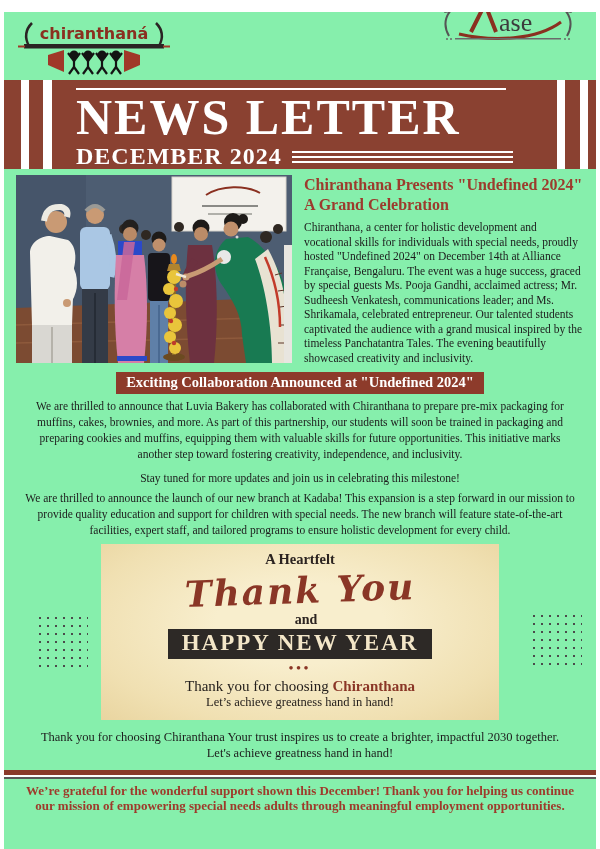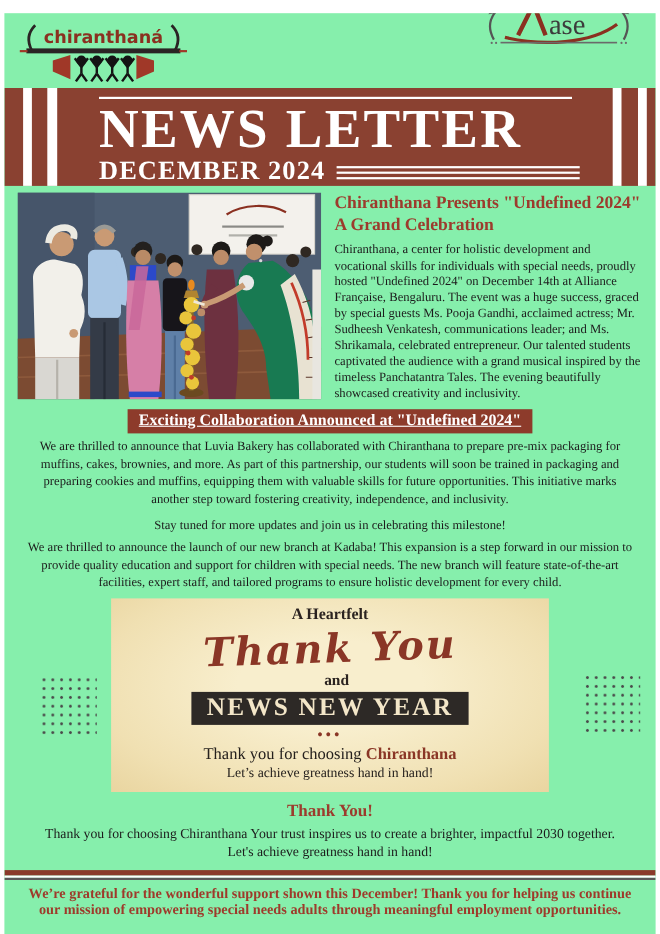--- a/index.html
+++ b/index.html
@@ -11,38 +11,38 @@
   .logo-left svg, .logo-right svg { display:block; }
   .logo-right { display:flex; flex-direction:column; align-items:center;gap:48px; }
   .aase-tagline { font-family:"Liberation Sans", sans-serif; font-size:6px; letter-spacing:.2px; color:#4a4a4a; font-weight:bold; margin-top:-2px; white-space:nowrap; }
   .aase-tagline .mar { color:#a03828; }
 
   
   .banner { position:relative; height:89px; background:#8a4131; overflow:hidden; }
   .stripe { position:absolute; top:0; bottom:0; background:#fff; }
   .s1 { left:17px; width:8px; } .s2 { left:39px; width:9px; }
   .s3 { left:553px; width:8px; } .s4 { left:576px; width:8px; }
-  .banner-inner { position:absolute; left:86px; top:8px; width:437px; }
+  .banner-inner { position:absolute; left:72px; top:8px; width:437px; }
   .banner-topline { height:2px; background:#fff; width:430px; margin-bottom:2px; }
   .nl-title { color:#fff; font-weight:bold; font-size:50px; letter-spacing:2px; line-height:1.0; white-space:nowrap; }
   .nl-subrow { display:flex; align-items:center; margin-top:1px; }
   .nl-sub { color:#fff; font-weight:bold; font-size:24px; letter-spacing:1px; white-space:nowrap; }
   .nl-lines { flex:1; margin-left:10px; display:flex; flex-direction:column; gap:3px; }
   .nl-lines div { height:2px; background:#fff; }
 
   
   .article { display:flex; gap:12px; padding:6px 12px 0 12px; }
   .photo-wrap { width:276px; height:188px; flex:none; }
   .article-text { width:288px; }
   .article-title { color:#9c3b2d; font-weight:bold; font-size:16px; line-height:1.25; margin-bottom:5px; }
   .article-body { font-size:11.5px; line-height:14.5px; color:#1c1c1c; }
 
   
   .badge-wrap { text-align:center; margin-top:7px; }
-  .badge { display:inline-block; background:#8d3b2b; color:#fff; font-weight:bold; font-size:14.5px; padding:2px 10px 3px 10px;text-decoration:underline; }
+  .badge { display:inline-block; background:#8d3b2b; color:#fff; font-weight:bold; font-size:14.5px; padding:2px 10px 3px 10px; }
   .para { font-size:11.5px; line-height:16px; color:#1c1c1c; text-align:center; padding:0 20px; margin-top:4px; }
   .para.stay { margin-top:8px; }
 
   
   .card { width:398px; height:176px; margin:6px auto 0 auto; text-align:center;
           background:radial-gradient(ellipse at 50% 45%, #f8eecd 30%, #f0e0b2 75%, #e9d5a0 100%);
           padding-top:7px; }
   .heartfelt { font-size:14.5px; font-weight:bold; color:#2b2320; }
   .script { font-family:"DejaVu Serif", serif; font-style:italic; font-weight:bold; font-size:36px;
             color:#8a3626; line-height:44px; letter-spacing:2px; transform:rotate(-2deg); }
@@ -289,32 +289,31 @@
   </div>
   <p class="para">We are thrilled to announce that Luvia Bakery has collaborated with Chiranthana to prepare pre-mix packaging for muffins, cakes, brownies, and more. As part of this partnership, our students will soon be trained in packaging and preparing cookies and muffins, equipping them with valuable skills for future opportunities. This initiative marks another step toward fostering creativity, independence, and inclusivity.</p>
 
   <p class="para stay">Stay tuned for more updates and join us in celebrating this milestone!</p>
   <p class="para">We are thrilled to announce the launch of our new branch at Kadaba! This expansion is a step forward in our mission to provide quality education and support for children with special needs. The new branch will feature state-of-the-art facilities, expert staff, and tailored programs to ensure holistic development for every child.</p>
 
   <div class="card">
     <div class="heartfelt">A Heartfelt</div>
     <div class="script">Thank You</div>
     <div class="andword">and</div>
-    <div><span class="hny">NEWS NEW YEAR</span></div>
+    <div><span class="hny">HAPPY NEW YEAR</span></div>
     <div class="dots">•••</div>
     <div class="card-line1">
       <span>Thank you for choosing </span><span class="brand">Chiranthana</span>
     </div>
     <div class="card-small">Let’s achieve greatness hand in hand!</div>
   </div>
   <div class="dotgrid dg-left"></div>
   <div class="dotgrid dg-right"></div>
 
   <div class="thanks">
-    <div class="thanks-title">Thank You!</div>
     <div class="thanks-line">Thank you for choosing Chiranthana Your trust inspires us to create a brighter, impactful 2030 together.</div>
     <div class="thanks-line">Let's achieve greatness hand in hand!</div>
   </div>
 
   <div class="divider">
     <div class="thick"></div>
     <div class="gap"></div>
     <div class="thin"></div>
   </div>
   <p class="footer-text">We’re grateful for the wonderful support shown this December! Thank you for helping us continue our mission of empowering special needs adults through meaningful employment opportunities.</p>

